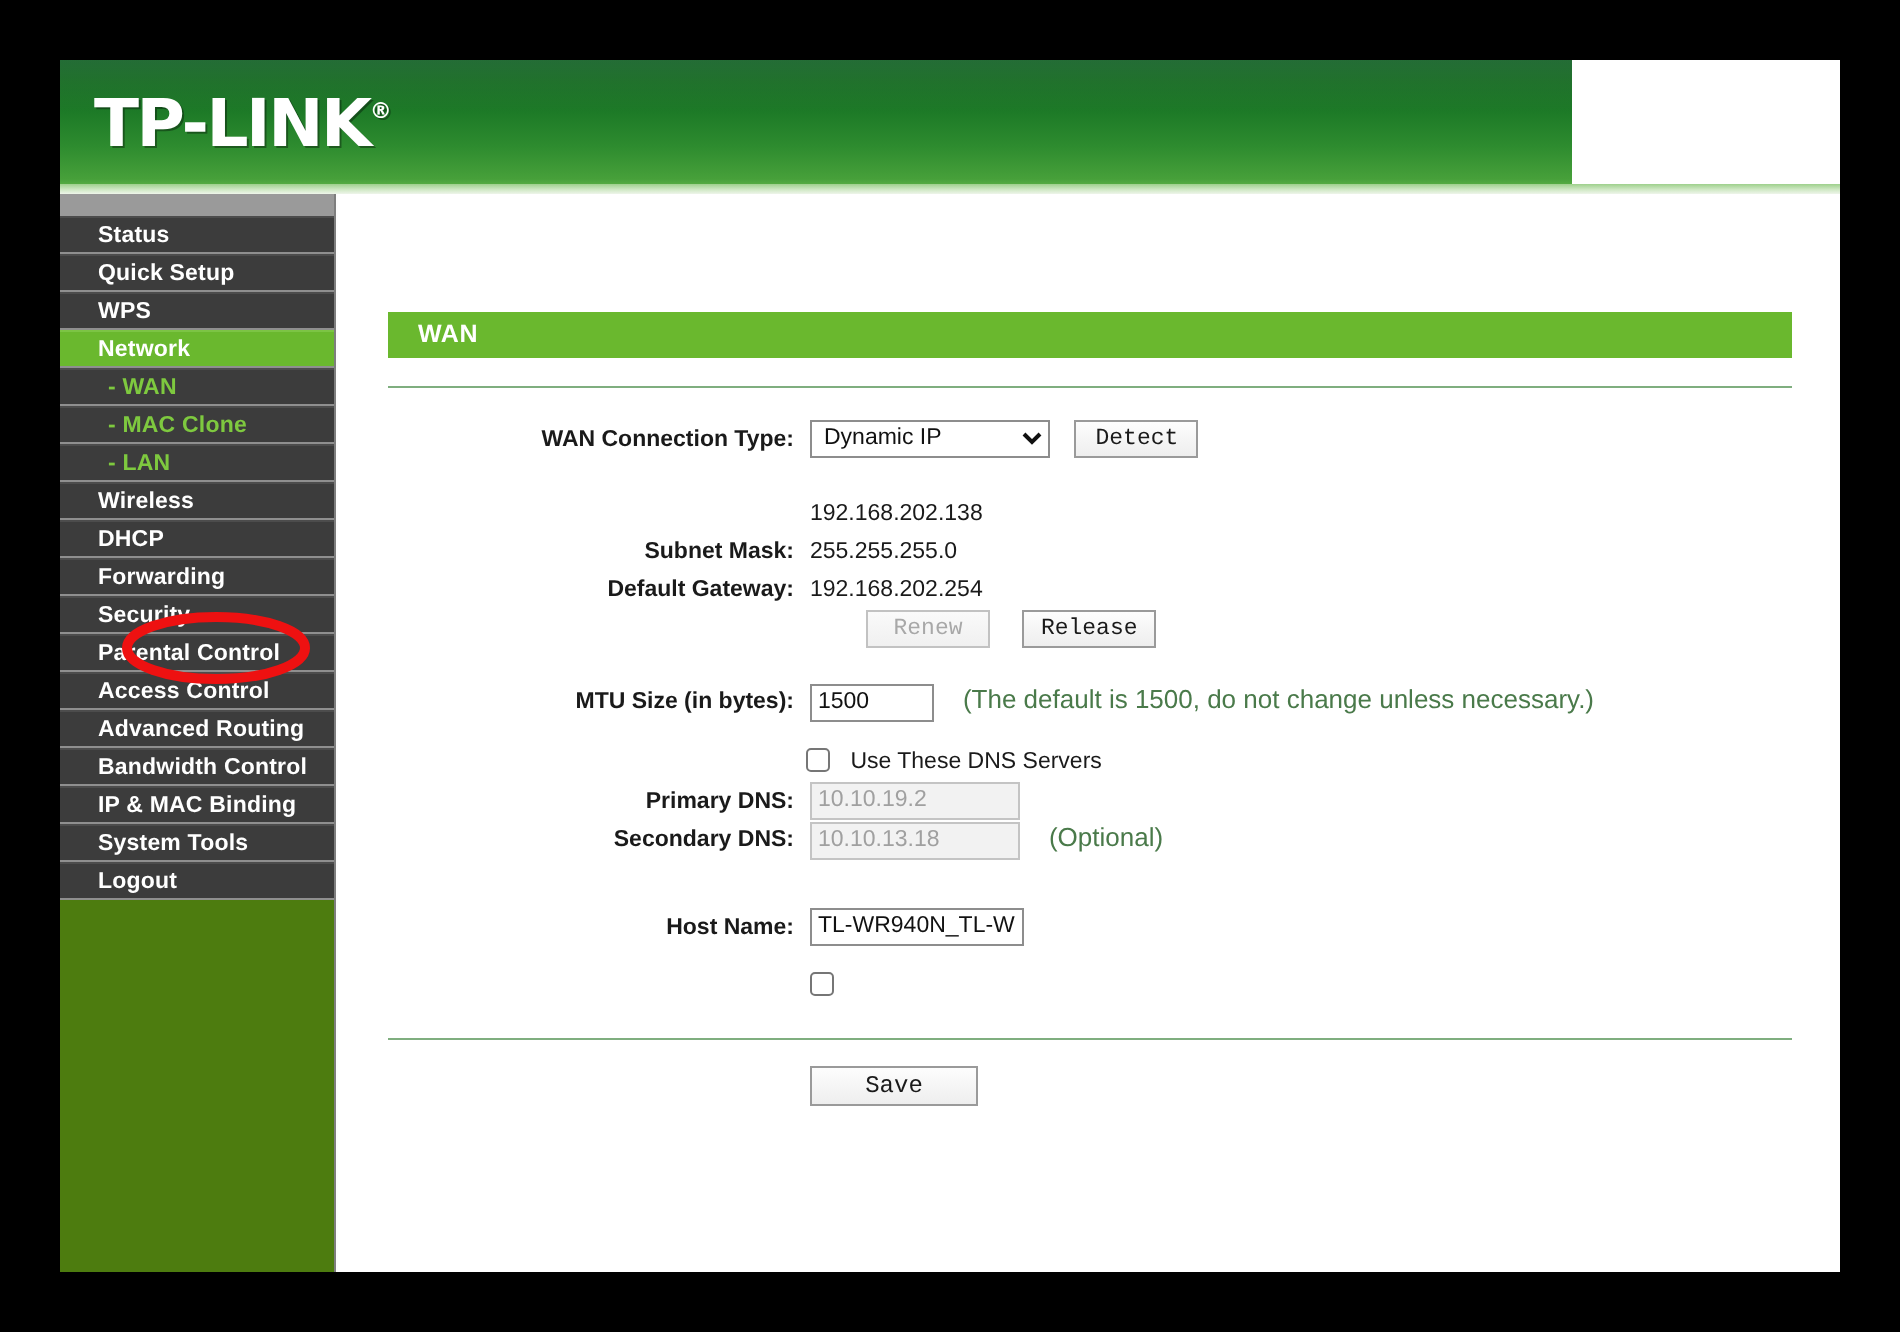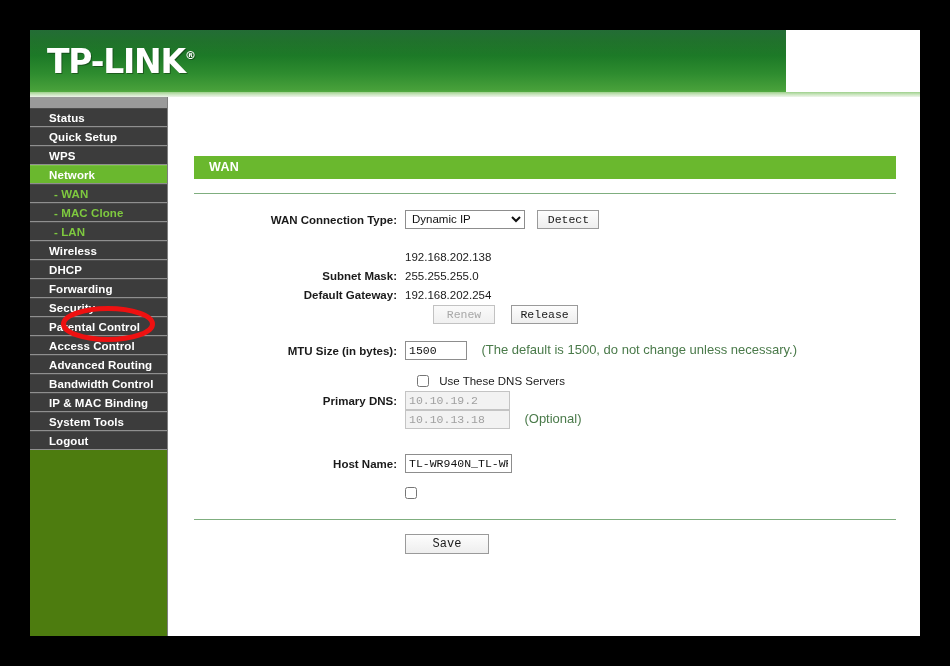--- a/index.html
+++ b/index.html
@@ -214,21 +214,21 @@
     box-sizing: border-box;
     cursor: pointer;
   }
   button.tp-btn.disabled {
     color: #a8a8a8;
     border-color: #c2c2c2;
     background: linear-gradient(to bottom, #fafafa, #f0f0f0);
     cursor: default;
   }
   input.tp-input {
-    font-family: Liberation Mono, monospace;
+    font-family: Liberation Sans, sans-serif;
     font-size: 11.5px;
     color: #111;
     background: #ffffff;
     border: 1px solid #8d8d8d;
     height: 19px;
     padding: 0 3px;
     box-sizing: border-box;
   }
   input.tp-input.disabled {
     background: #f2f2f2;
@@ -346,32 +346,35 @@
       </div>
 
       <div class="frow" style="top:244px; width:236px;">
         <div class="flabel">MTU Size (in bytes):</div>
       </div>
       <div style="position:absolute; left:236px; top:243px;">
         <input class="tp-input" style="width: 62px;" id="mtu-input" value="1500">
         <span class="hint" style="margin-left:10px;">(The default is 1500, do not change unless necessary.)</span>
       </div>
 
-      <div class="chk-row" style="left:248px; top:274px;">
+      <div class="chk-row" style="left:234px; top:274px;">
         <input type="checkbox" class="tp-chk" id="use-dns-chk" style="">
         <span>Use These DNS Servers</span>
       </div>
 
       <div class="frow" style="top:294px; width:236px;">
         <div class="flabel">Primary DNS:</div>
       </div>
       <div style="position:absolute; left:236px; top:293px;">
         <input class="tp-input disabled" style="width: 105px;" id="primary-dns-input" disabled="" value="10.10.19.2">
       </div>
 
+      <div class="frow" style="top:313px; width:236px;">
+        <div class="flabel">Secondary DNS:</div>
+      </div>
       <div style="position:absolute; left:236px; top:312px;">
         <input class="tp-input disabled" style="width: 105px;" id="secondary-dns-input" disabled="" value="10.10.13.18">
         <span class="hint" style="margin-left:10px;">(Optional)</span>
       </div>
 
       <div class="frow" style="top:357px; width:236px;">
         <div class="flabel">Host Name:</div>
       </div>
       <div style="position:absolute; left:236px; top:356px;">
         <input class="tp-input" style="width: 107px;" id="host-name-input" value="TL-WR940N_TL-WR940N">

